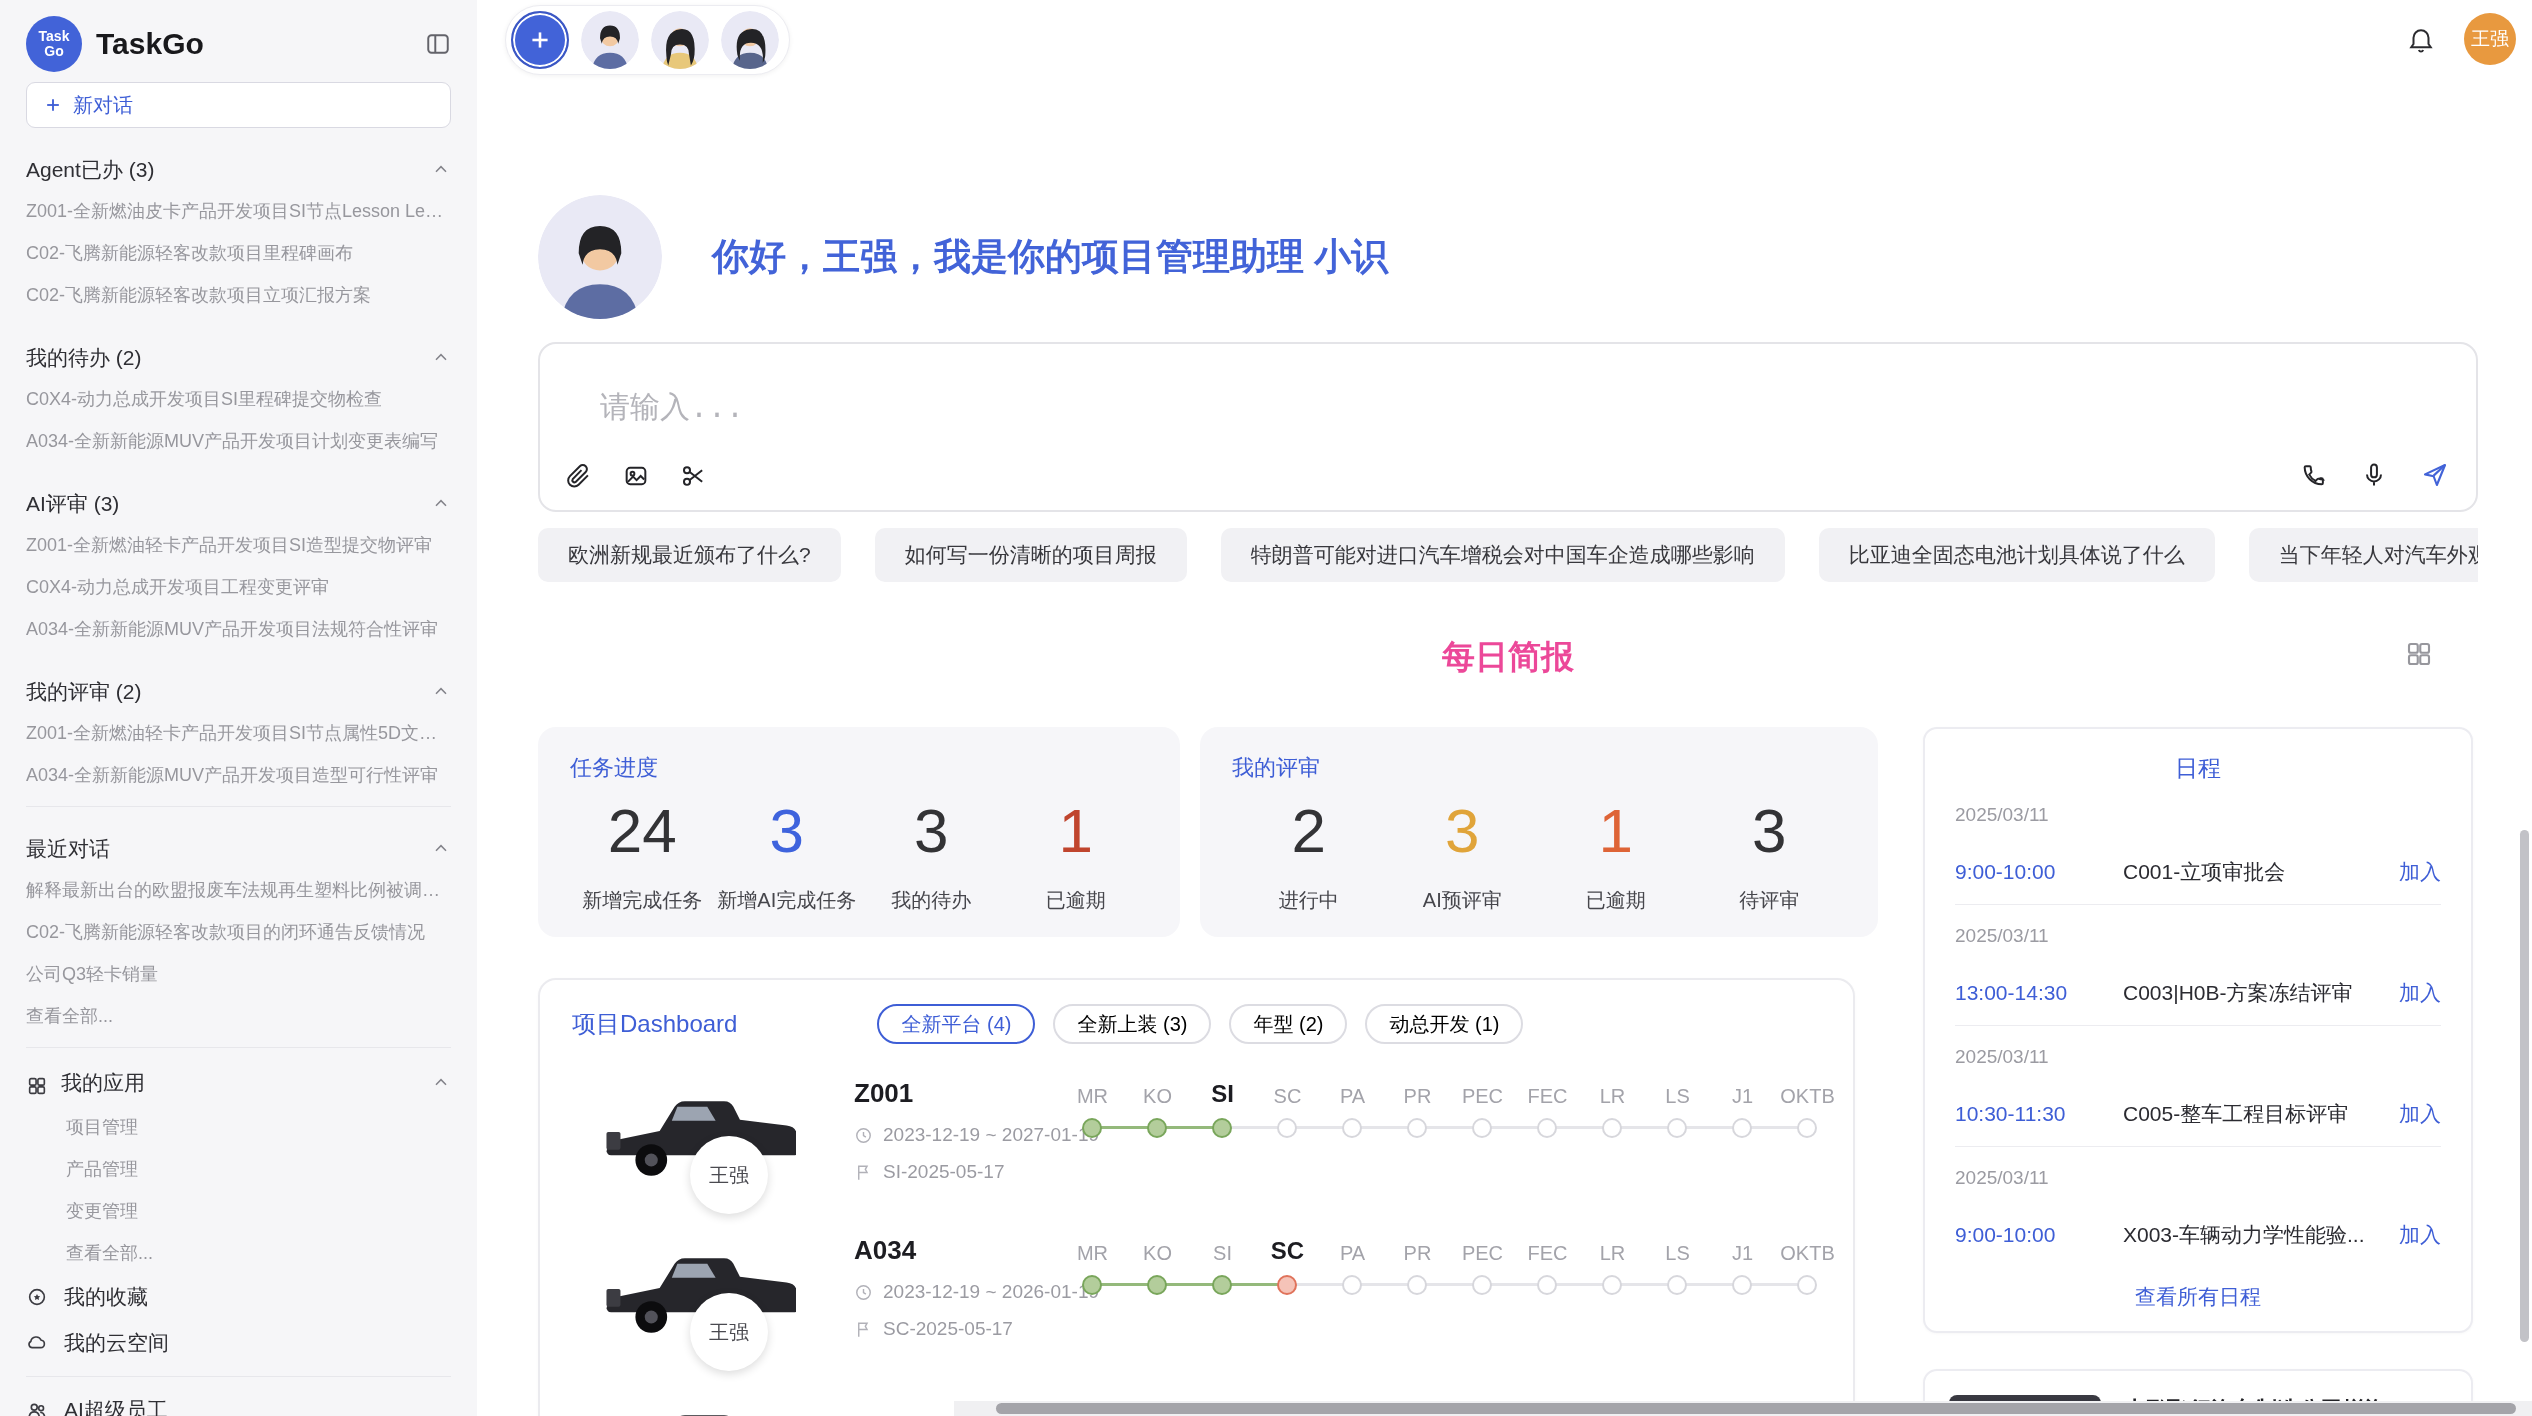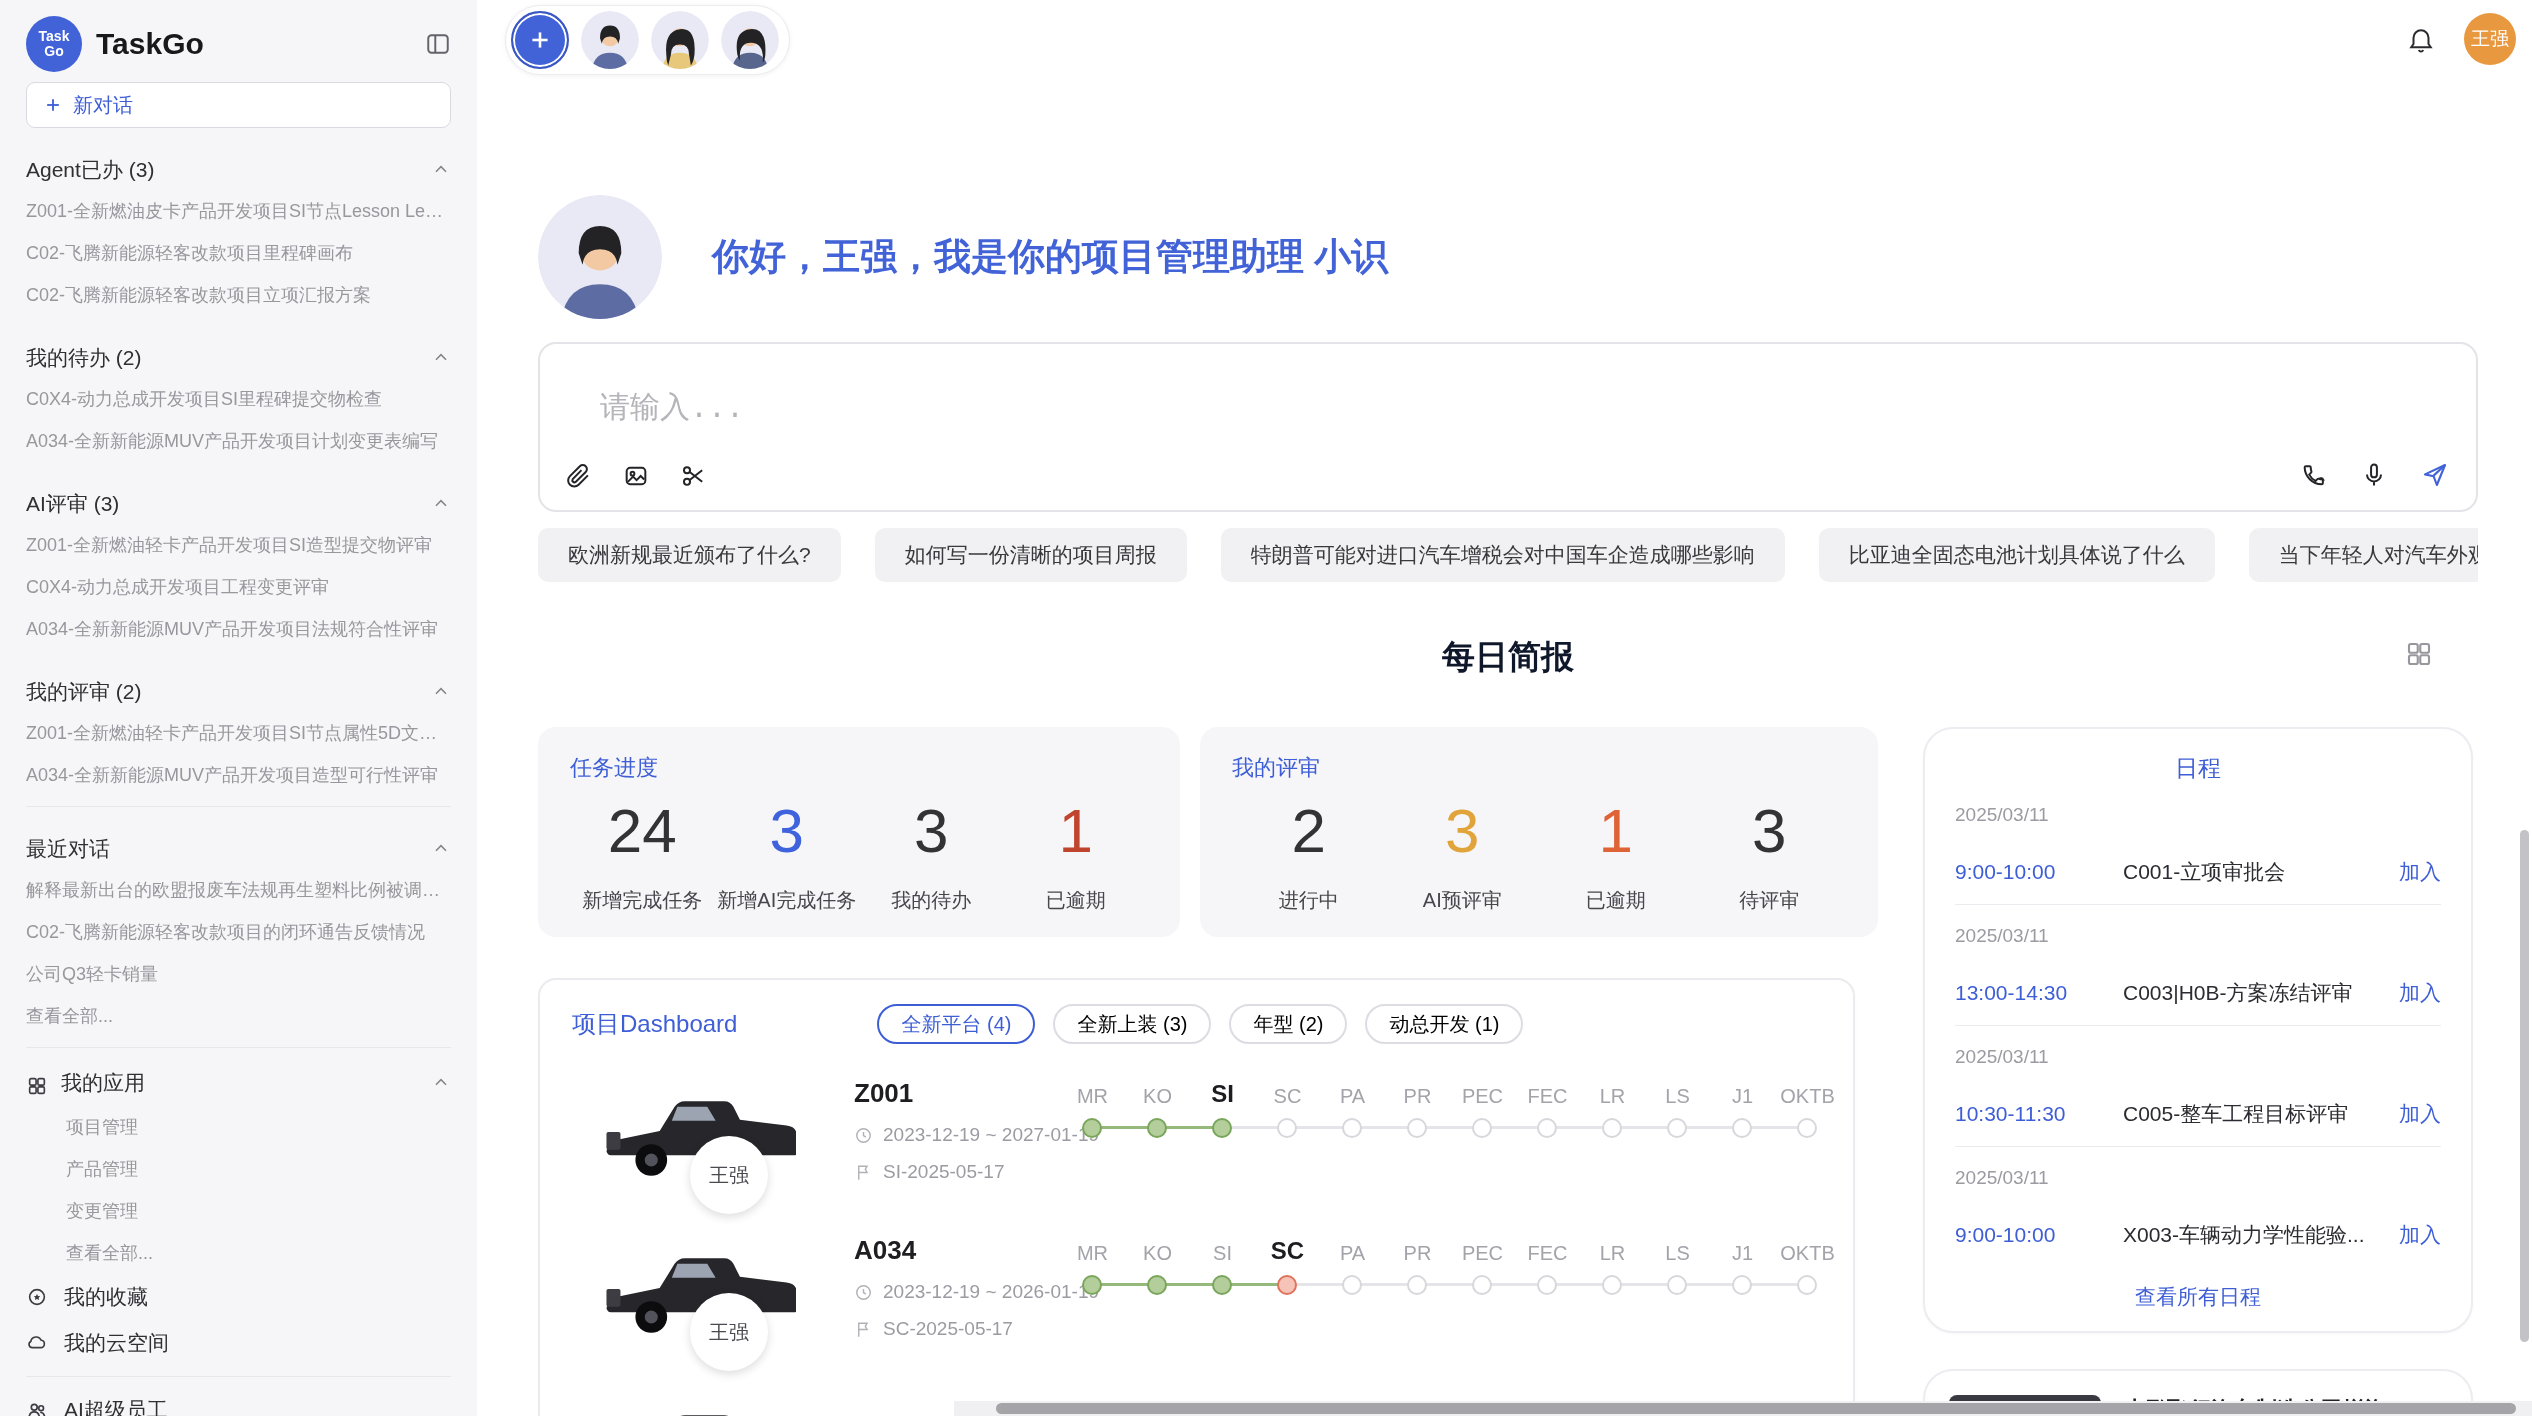--- a/index.html
+++ b/index.html
@@ -58,21 +58,21 @@
   .composer-icons-left { position:absolute; left:24px; bottom:20px; display:flex; gap:30px; color:#242428; }
   .composer-icons-right { position:absolute; right:26px; bottom:20px; display:flex; gap:32px; color:#242428; align-items:center; }
   .composer-icons-left .icon, .composer-icons-right .icon { cursor:pointer; }
   .send-icon { color:#4263d8; }
 
   .suggestions { margin-top:16px; display:flex; gap:34px; width:100%; overflow:hidden; }
   .chip { height:54px; background:#f1f1f4; border-radius:10px; padding:0 30px; display:flex;
           align-items:center; font-size:21px; color:#38383d; white-space:nowrap; cursor:pointer; }
 
   .daily-header { position:relative; margin-top:53px; height:45px; }
-  .daily-title { text-align:center; font-size:33px; font-weight:bold; color:#0f172a; }
+  .daily-title { text-align:center; font-size:33px; font-weight:bold; color:#ec4899; }
   .daily-grid-icon { position:absolute; right:44px; top:4px; color:#97979d; cursor:pointer; }
 
   .grid-row { display:flex; gap:45px; margin-top:47px; }
   .left-col { width:1340px; }
   .right-rail { width:550px; }
 
   .stats-row { display:flex; gap:20px; }
   .stat-card { background:#f6f6f9; border-radius:18px; height:210px; padding:26px 32px 0; }
   .stat-card.c1 { width:642px; } .stat-card.c2 { width:678px; }
   .stat-card-title { font-size:22px; color:#3e5ed6; }
@@ -104,21 +104,21 @@
   .tl-label { width:65px; text-align:center; font-size:20px; color:#a3a3aa; }
   .tl-label.current { font-size:24px; font-weight:bold; color:#1c1c21; }
   .tl-track { position:relative; height:44px; margin-top:8px; }
   .tl-seg { position:absolute; top:10px; height:3px; background:#e5e5e9; }
   .tl-seg.done { background:#94b97b; }
   .tl-dot { position:absolute; top:2px; width:20px; height:20px; border-radius:50%; background:#fff;
             border:2px solid #d7d7dc; }
   .tl-dot.done { background:#b3cd9b; border-color:#79a65b; }
   .tl-dot.overdue { background:#f5c3b8; border-color:#e0735b; }
 
-  .panel { border:2px solid #ececf1; border-radius:30px; background:#fff; box-shadow:0 1px 3px rgba(0,0,0,.03); }
+  .panel { border:2px solid #ececf1; border-radius:14px; background:#fff; box-shadow:0 1px 3px rgba(0,0,0,.03); }
   .sched-card { padding:24px 30px 20px; }
   .sched-title { text-align:center; font-size:23px; color:#3e5ed6; }
   .sched-item { padding:20px 0 18px; border-bottom:1px solid #ececf0; }
   .sched-item:last-of-type { border-bottom:none; }
   .sched-date { font-size:19px; color:#9b9ba2; }
   .sched-line { display:flex; align-items:center; margin-top:32px; }
   .sched-time { width:168px; font-size:21px; color:#3e5ed6; }
   .sched-name { flex:1; font-size:21px; color:#2b2b31; white-space:nowrap; overflow:hidden; text-overflow:ellipsis; }
   .sched-join { font-size:21px; color:#3e5ed6; cursor:pointer; }
   .sched-viewall { text-align:center; font-size:21px; color:#3e5ed6; margin-top:16px; cursor:pointer; }

